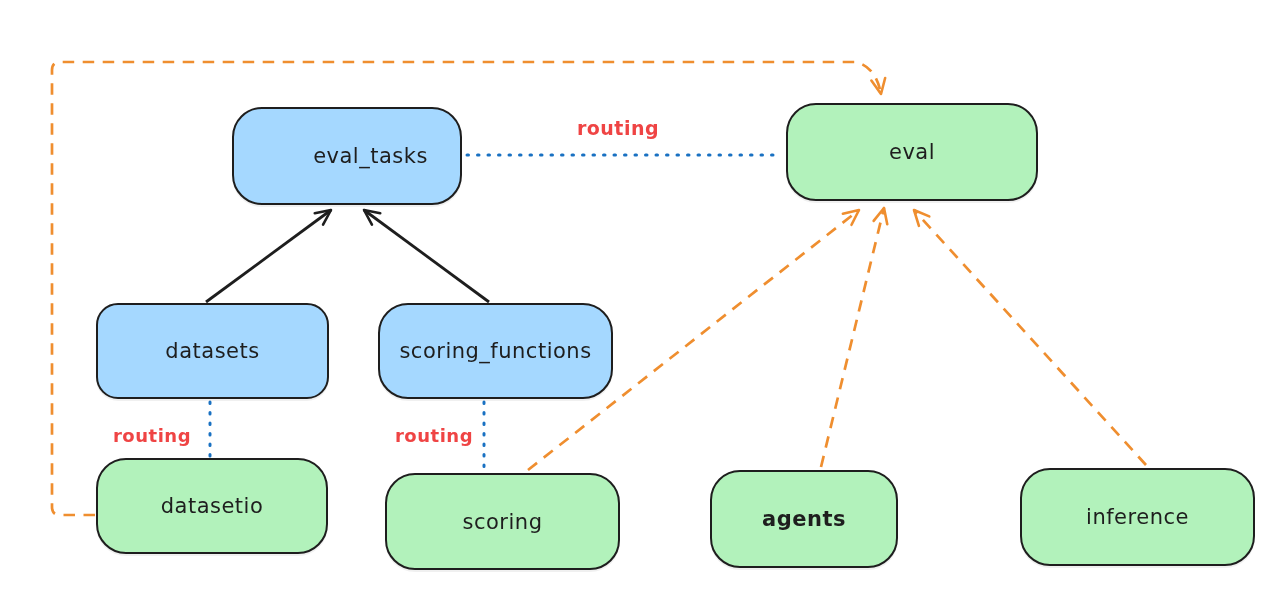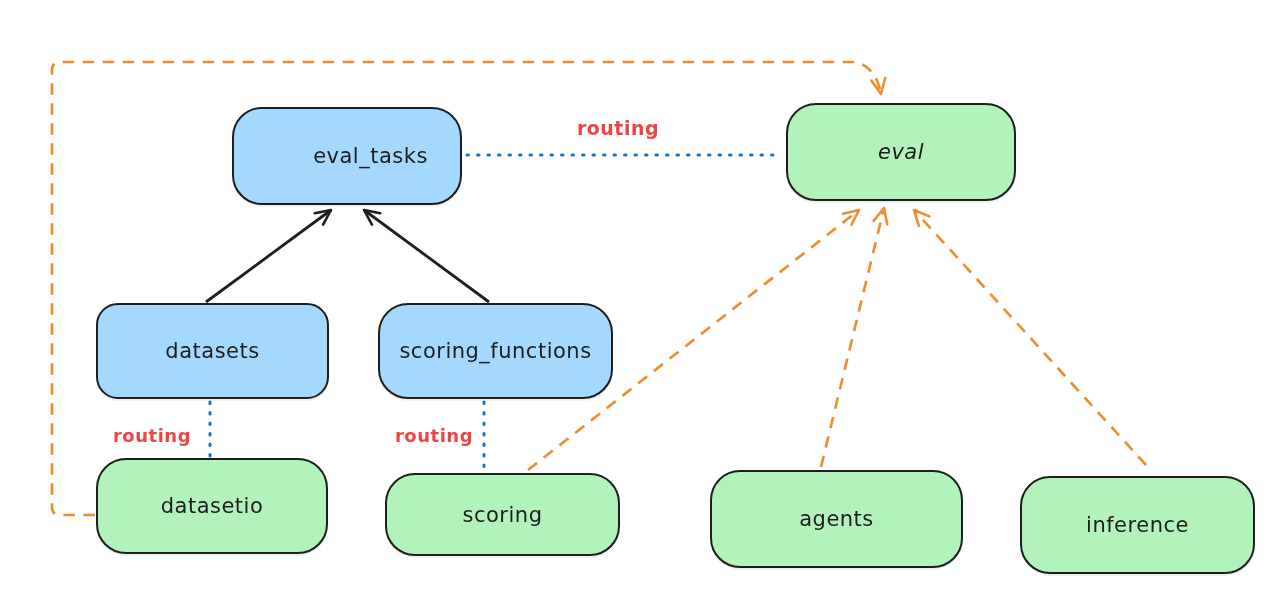--- a/index.html
+++ b/index.html
@@ -26,27 +26,27 @@
     justify-content: center;
     font-size: 21px;
     color: #1e1e1e;
     letter-spacing: 0.5px;
     box-shadow: 0 2px 0 rgba(0,0,0,0.06);
   }
   .node.blue  { background: #a5d8ff; }
   .node.green { background: #b2f2bb; }
 
   #node-eval-tasks        { left: 232px;  top: 107px; width: 230px; height: 98px; padding-left: 47px; }
-  #node-eval              { left: 786px;  top: 103px; width: 230px; height: 98px; font-style: italic; }
+  #node-eval              { left: 786px;  top: 103px; width: 252px; height: 98px; }
   #node-datasets          { left: 96px;   top: 303px; width: 233px; height: 96px; border-radius: 22px; }
   #node-scoring-functions { left: 378px;  top: 303px; width: 235px; height: 96px; }
   #node-datasetio         { left: 96px;   top: 458px; width: 232px; height: 96px; }
-  #node-scoring           { left: 385px;  top: 473px; width: 235px; height: 83px; }
-  #node-agents            { left: 710px;  top: 470px; width: 253px; height: 98px; }
-  #node-inference         { left: 1020px; top: 468px; width: 235px; height: 98px; margin-top: 8px; }
+  #node-scoring           { left: 385px;  top: 473px; width: 235px; height: 97px; }
+  #node-agents            { left: 710px;  top: 470px; width: 188px; height: 98px; font-weight: bold; }
+  #node-inference         { left: 1020px; top: 468px; width: 235px; height: 98px; }
 
   .edge-label {
     position: absolute;
     color: #ef4444;
     font-weight: bold;
     font-size: 18px;
     text-align: center;
     letter-spacing: 0.5px;
   }
   #label-routing-top    { left: 558px; top: 117px; width: 120px; font-size: 19px; }

